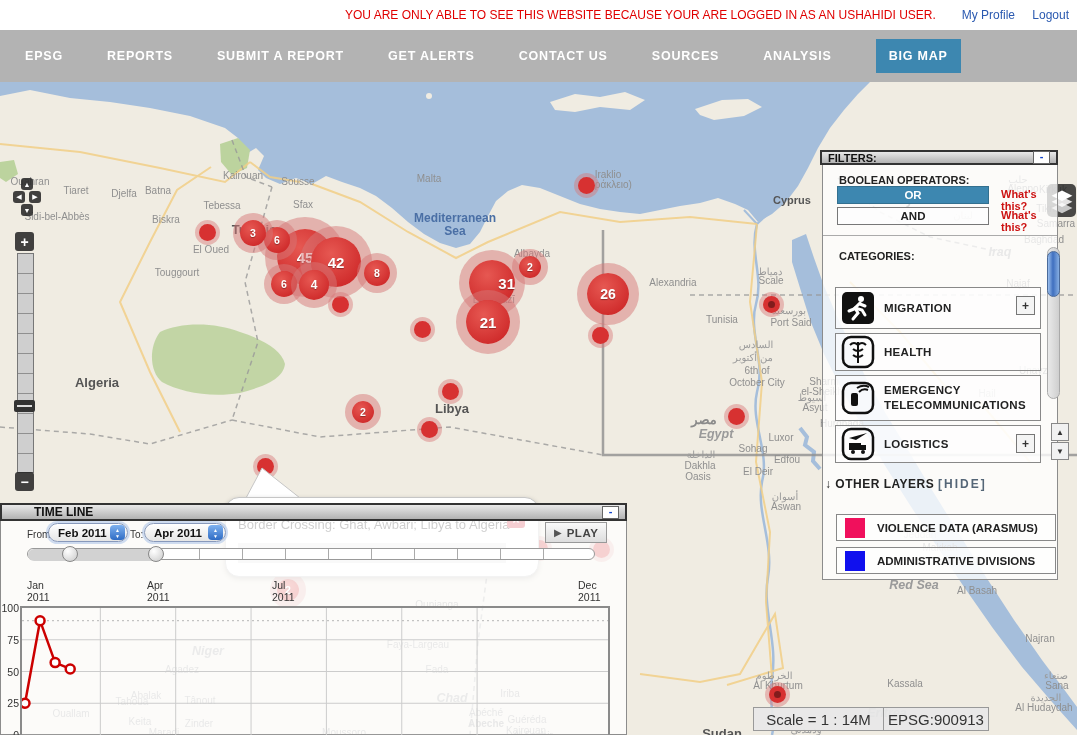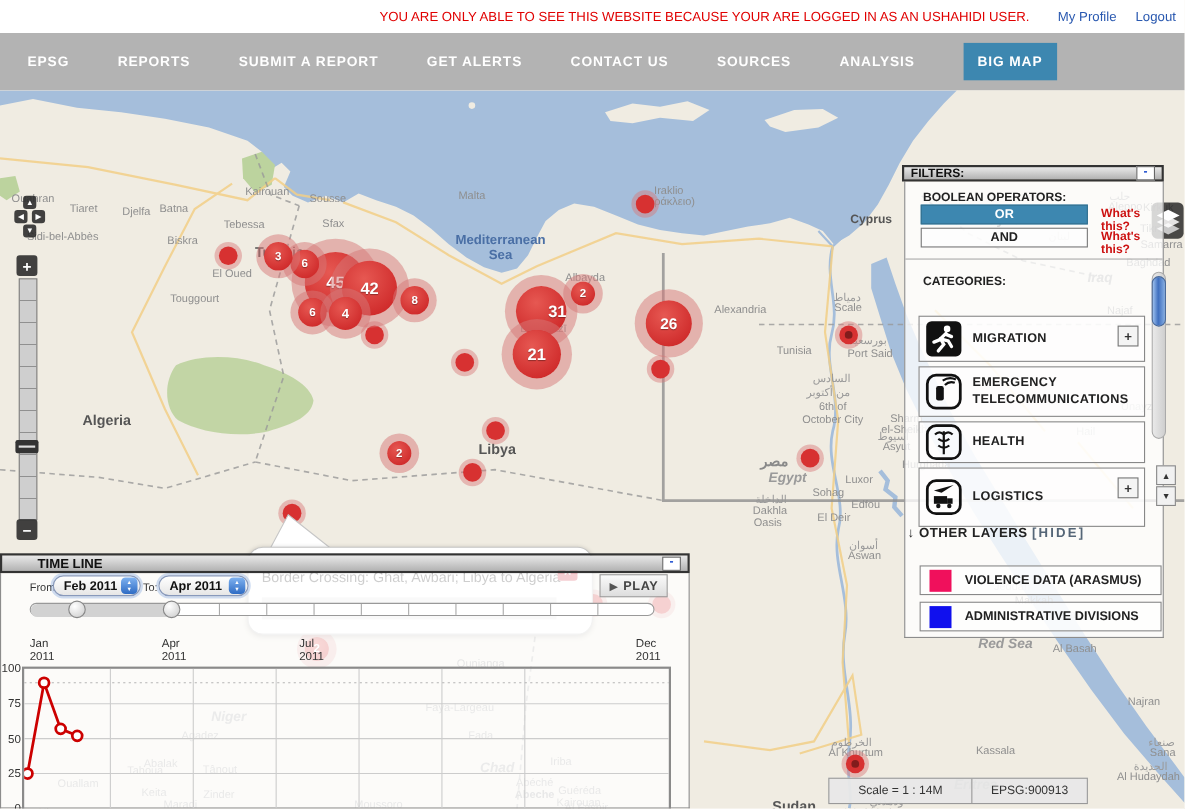--- a/index.html
+++ b/index.html
@@ -112,21 +112,21 @@
   .sl-fill{position:absolute;height:12px;background:#d2d2d2;border-radius:7px 0 0 7px;}
   .sl-div{position:absolute;width:1px;height:10px;background:#aaa;}
   .sl-handle{position:absolute;width:16px;height:16px;border-radius:50%;border:1px solid #888;
        background:radial-gradient(circle at 35% 30%,#fff,#c9c9c9);cursor:grab;box-sizing:border-box;z-index:2;}
   .tl-axis{position:absolute;font-size:10.5px;color:#333;line-height:12px;}
   .chartwrap{position:absolute;border:2px solid #8a8a8a;background:rgba(255,255,255,.1);}
   .ytick{position:absolute;left:-21px;width:18px;text-align:right;font-size:10.5px;color:#333;}
   
   .statusbar{position:absolute;left:753px;top:707px;height:24px;background:rgba(232,232,232,.95);
        border:1px solid #999;display:flex;z-index:12;box-sizing:border-box;}
-  .statusbar .cell{display:flex;align-items:center;justify-content:center;font-size:11px;color:#333;
+  .statusbar .cell{display:flex;align-items:center;justify-content:center;font-size:15px;color:#333;
        padding:0 12px;border-right:1px solid #999;white-space:nowrap;}
   .statusbar .cell:last-child{border-right:none;}
 </style>
 </head>
 <body>
 
 <div class="banner">
   <span class="warn">YOU ARE ONLY ABLE TO SEE THIS WEBSITE BECAUSE YOUR ARE LOGGED IN AS AN USHAHIDI USER.</span>
   <span class="blk" style="right:62px;">My Profile</span>
   <span class="blk" style="right:8px;">Logout</span>
@@ -483,51 +483,51 @@
               <path d="M14 17 L21 19 L24 24"></path>
               <path d="M19 13 L24 15"></path>
               <path d="M13 18 L8 20"></path>
             </g>
           </svg></div>
         <div class="clines">
           <div class="cline">MIGRATION</div>
         </div>
         <div class="plusbtn">+</div>
       </div>
+      <div class="catrow" style="height: 38px;">
+        <div class="cicon"><svg viewBox="0 0 34 34">
+            <rect x="2" y="2" width="30" height="30" rx="8" fill="none" stroke="#111" stroke-width="2.5"></rect>
+            <g stroke="#111" stroke-width="2" fill="none">
+              <line x1="17" y1="7" x2="17" y2="28"></line>
+              <path d="M9 10 Q13 6 17 10 Q21 6 25 10"></path>
+              <path d="M12 14 q5 4 10 0"></path>
+              <path d="M12 20 q5 4 10 0"></path>
+            </g>
+          </svg></div>
+        <div class="clines">
+          <div class="cline">HEALTH</div>
+        </div>
+      </div>
       <div class="catrow" style="height: 46px;">
         <div class="cicon"><svg viewBox="0 0 34 34">
             <rect x="2" y="2" width="30" height="30" rx="8" fill="none" stroke="#111" stroke-width="2.5"></rect>
             <rect x="10" y="12" width="7" height="13" rx="2" fill="#111"></rect>
             <g stroke="#111" stroke-width="2" fill="none">
               <path d="M18 11 q4 -4 9 -2"></path>
               <path d="M16 7 q6 -4 12 -1"></path>
             </g>
           </svg></div>
         <div class="clines">
           <div class="cline">EMERGENCY</div>
           <div class="cline">TELECOMMUNICATIONS</div>
         </div>
       </div>
       <div class="catrow" style="height: 38px;">
         <div class="cicon"><svg viewBox="0 0 34 34">
             <rect x="2" y="2" width="30" height="30" rx="8" fill="none" stroke="#111" stroke-width="2.5"></rect>
-            <g stroke="#111" stroke-width="2" fill="none">
-              <line x1="17" y1="7" x2="17" y2="28"></line>
-              <path d="M9 10 Q13 6 17 10 Q21 6 25 10"></path>
-              <path d="M12 14 q5 4 10 0"></path>
-              <path d="M12 20 q5 4 10 0"></path>
-            </g>
-          </svg></div>
-        <div class="clines">
-          <div class="cline">HEALTH</div>
-        </div>
-      </div>
-      <div class="catrow" style="height: 54px;">
-        <div class="cicon"><svg viewBox="0 0 34 34">
-            <rect x="2" y="2" width="30" height="30" rx="8" fill="none" stroke="#111" stroke-width="2.5"></rect>
             <polygon points="8,11 26,6 15,13" fill="#111"></polygon>
             <rect x="8" y="16" width="12" height="7" fill="#111"></rect>
             <rect x="20" y="18" width="5" height="5" fill="#111"></rect>
             <circle cx="12" cy="25" r="2" fill="#111"></circle>
             <circle cx="22" cy="25" r="2" fill="#111"></circle>
           </svg></div>
         <div class="clines">
           <div class="cline">LOGISTICS</div>
         </div>
         <div class="plusbtn">+</div>

